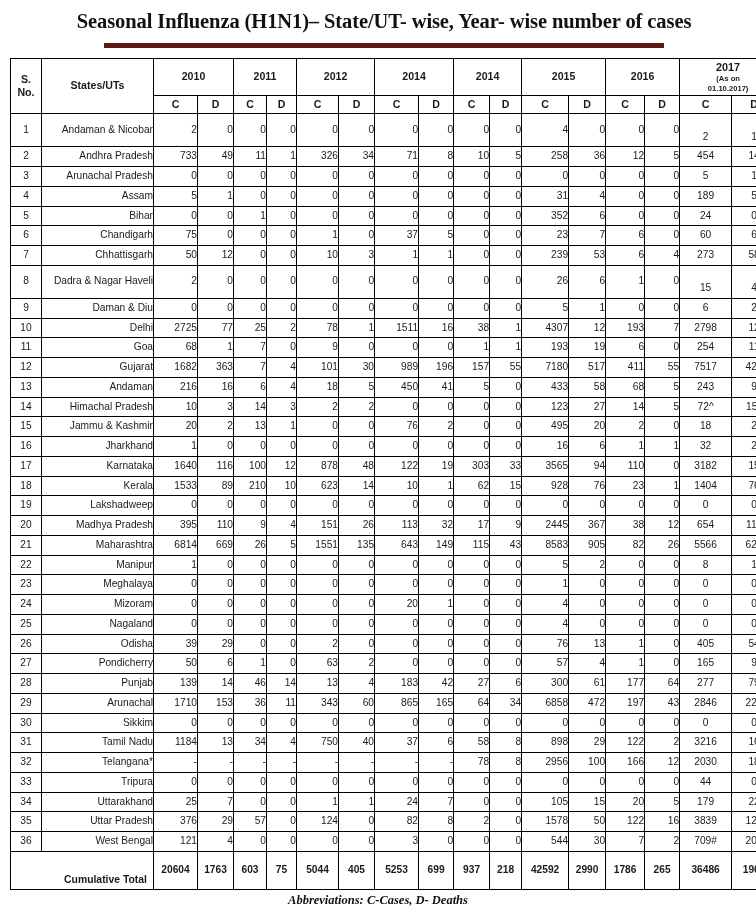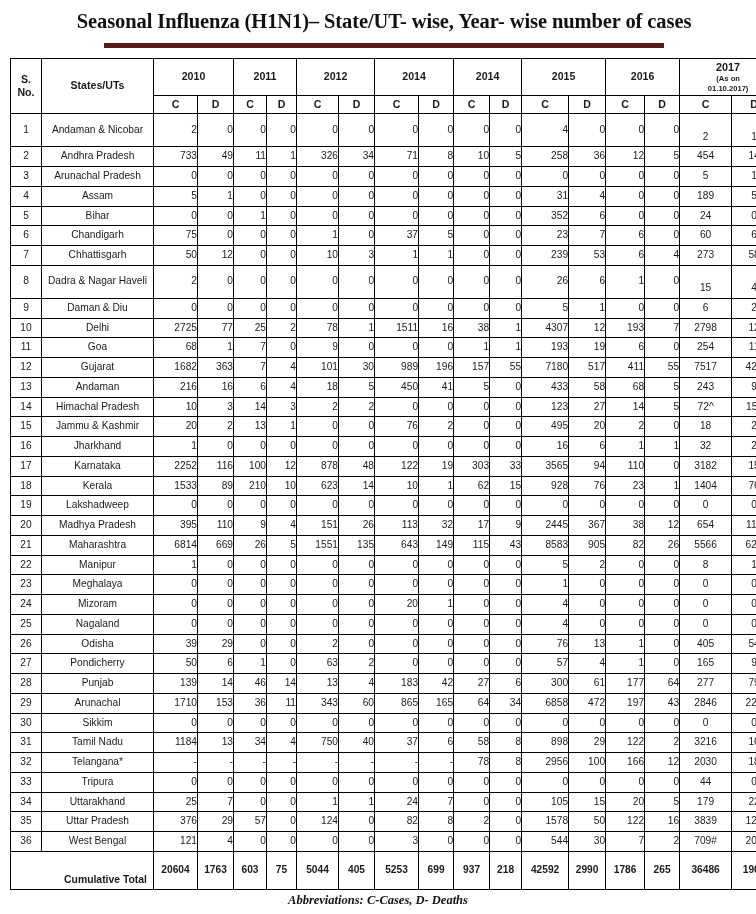--- a/index.html
+++ b/index.html
@@ -90,21 +90,21 @@
     font-weight: 700;
     display: block;
   }
 
   td.sno {
     text-align: center;
     font-size: 10.2px;
     padding: 3px 0;
   }
   td.state {
-    text-align: center;
+    text-align: right;
     padding: 3px 0 3px 6px;
     font-size: 10.2px;
   }
   td.num {
     text-align: right;
     padding: 3px 5px 3px 2px;
     font-size: 10.2px;
     white-space: nowrap;
   }
   td.num.y2017 {
@@ -528,21 +528,21 @@
             <td class="num">16</td>
             <td class="num">6</td>
             <td class="num">1</td>
             <td class="num">1</td>
             <td class="num y2017">32</td>
             <td class="num y2017">2</td>
           </tr>
           <tr>
             <td class="sno">17</td>
             <td class="state">Karnataka</td>
-            <td class="num">2252</td>
+            <td class="num">1640</td>
             <td class="num">116</td>
             <td class="num">100</td>
             <td class="num">12</td>
             <td class="num">878</td>
             <td class="num">48</td>
             <td class="num">122</td>
             <td class="num">19</td>
             <td class="num">303</td>
             <td class="num">33</td>
             <td class="num">3565</td>

